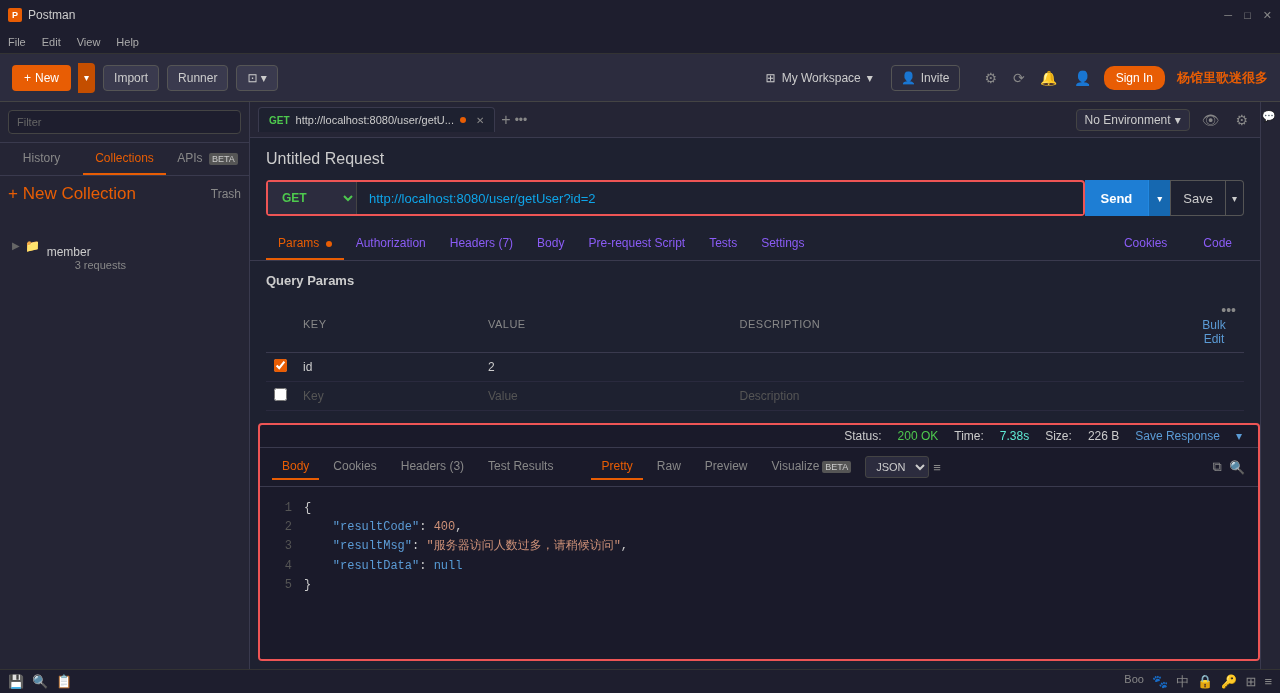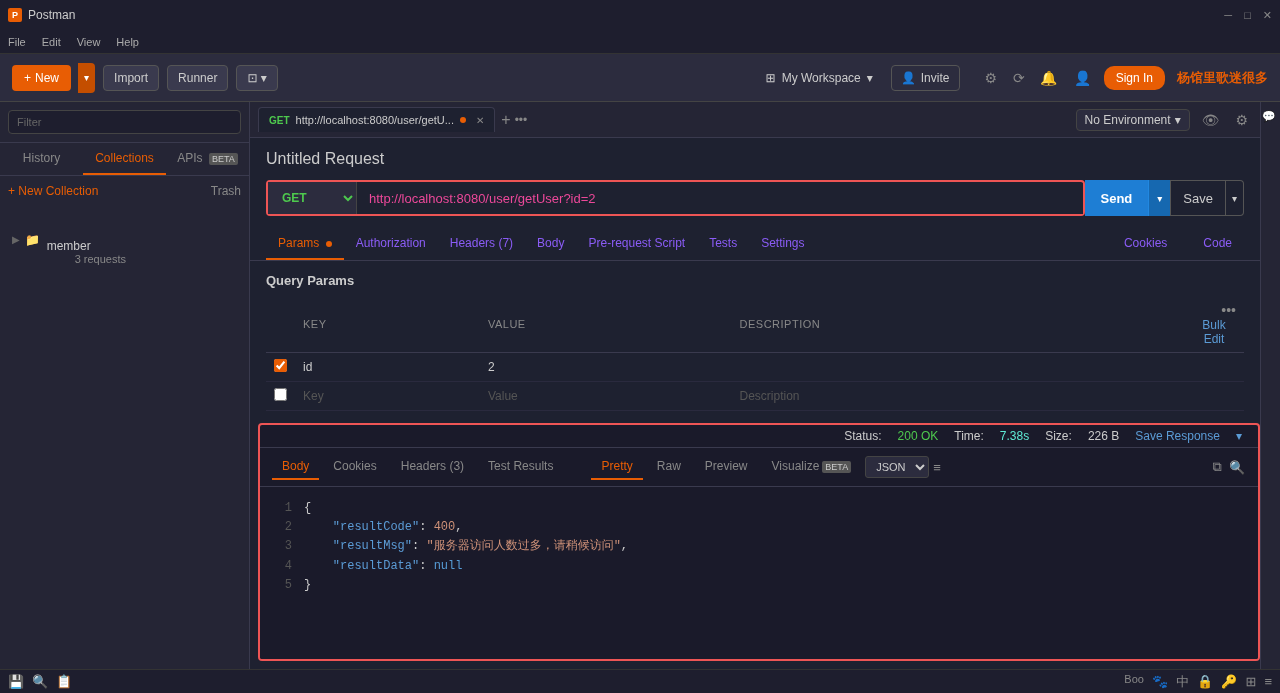--- a/index.html
+++ b/index.html
@@ -174,21 +174,21 @@
     .sidebar-actions {
       display: flex;
       align-items: center;
       justify-content: space-between;
       padding: 8px;
     }
     .new-collection-btn {
       background: transparent;
       color: #e85d04;
       border: none;
-      font-size: 12px;
+      font-size: 17px;
       cursor: pointer;
       display: flex;
       align-items: center;
       gap: 4px;
       text-align: right;
     }
     .trash-btn {
       background: transparent;
       color: #888;
       border: none;
@@ -277,21 +277,21 @@
       font-weight: bold;
       cursor: pointer;
       outline: none;
       min-width: 80px;
     }
     .url-input {
       flex: 1;
       background: #1e2130;
       border: none;
       padding: 8px 12px;
-      color: #ec4899;
+      color: #0ea5e9;
       font-size: 13px;
       outline: none;
     }
     .send-btn {
       background: #1e7ed4;
       color: white;
       border: none;
       padding: 8px 16px;
       font-size: 13px;
       cursor: pointer;

